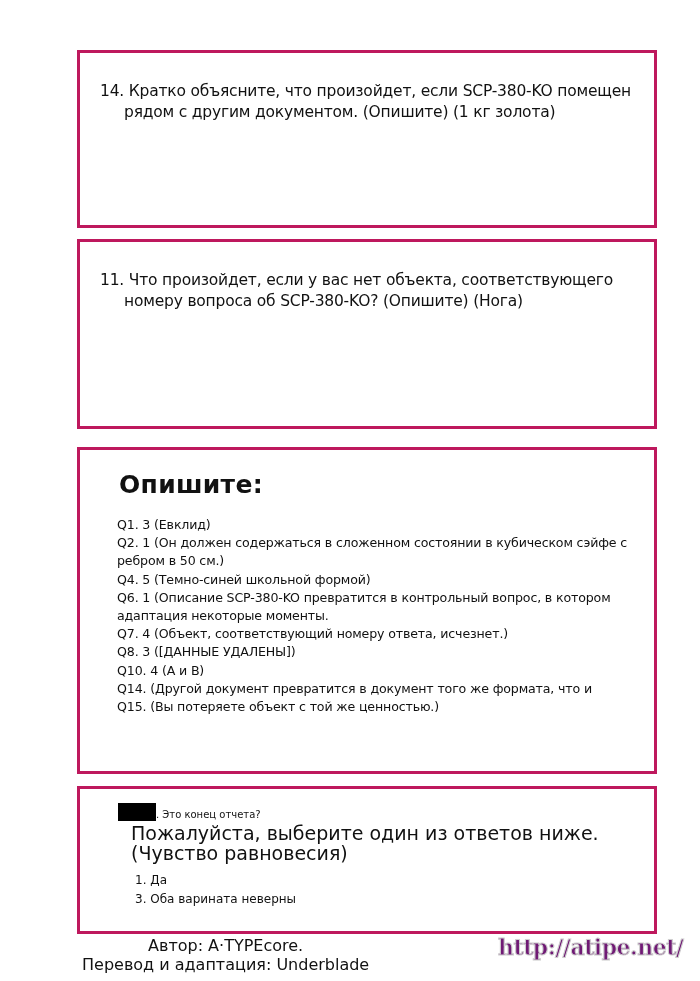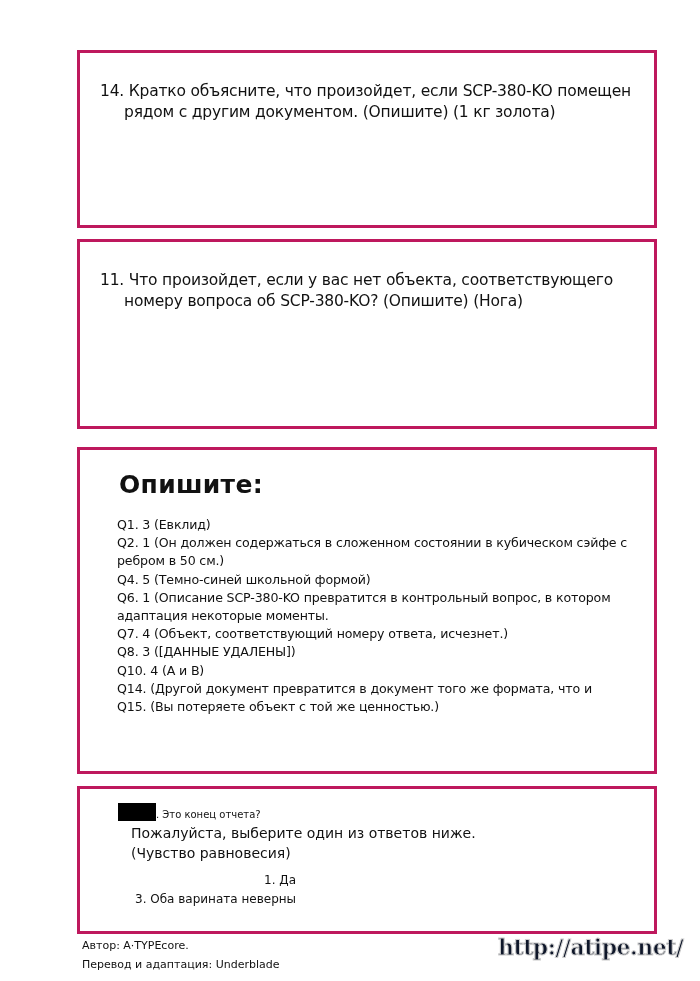--- a/index.html
+++ b/index.html
@@ -76,47 +76,48 @@
       display: inline-block;
       width: 38px;
       height: 18px;
       background: #000000;
       vertical-align: -3px;
     }
     .final-lines {
       position: absolute;
       left: 51px;
       top: 34px;
-      font-size: 14px;
+      font-size: 19px;
       line-height: 20px;
     }
     .options {
       position: absolute;
       left: 55px;
       top: 82px;
       font-size: 12px;
       line-height: 18.5px;
     }
-    .option { display: block; text-align: right; }
+    .option { display: block; }
 
     .credits {
       position: absolute;
       left: 82px;
       top: 936px;
-      font-size: 11px;
+      font-size: 16px;
       line-height: 19px;
+      text-align: center;
     }
     .watermark {
       position: absolute;
       left: 498px;
       top: 934px;
       font-family: "DejaVu Serif", serif;
       font-size: 22px;
       font-weight: bold;
-      color: #0f172a;
+      color: #701a75;
       -webkit-text-stroke: 1px #cfcfcf;
       text-shadow: 0 0 1px #d8d8d8;
       letter-spacing: -0.5px;
     }
   </style>
 </head>
 <body>
 
 <div class="box" id="box-q14">
   <div class="question">

